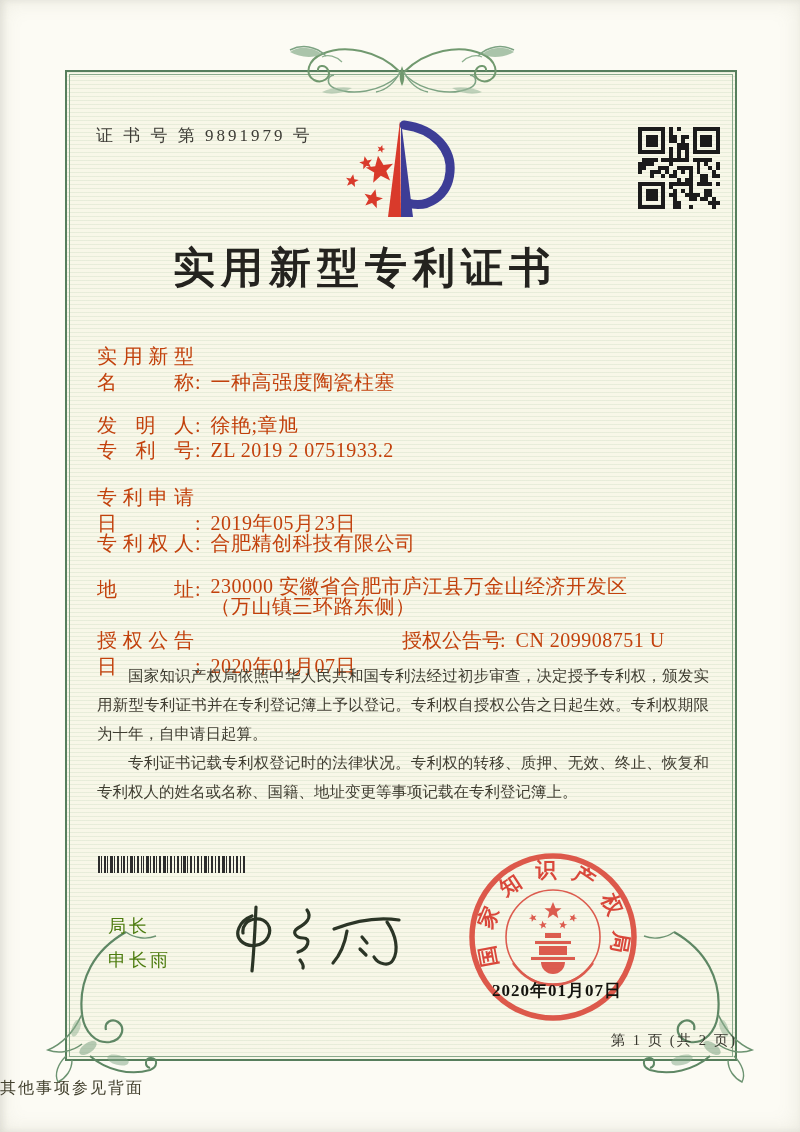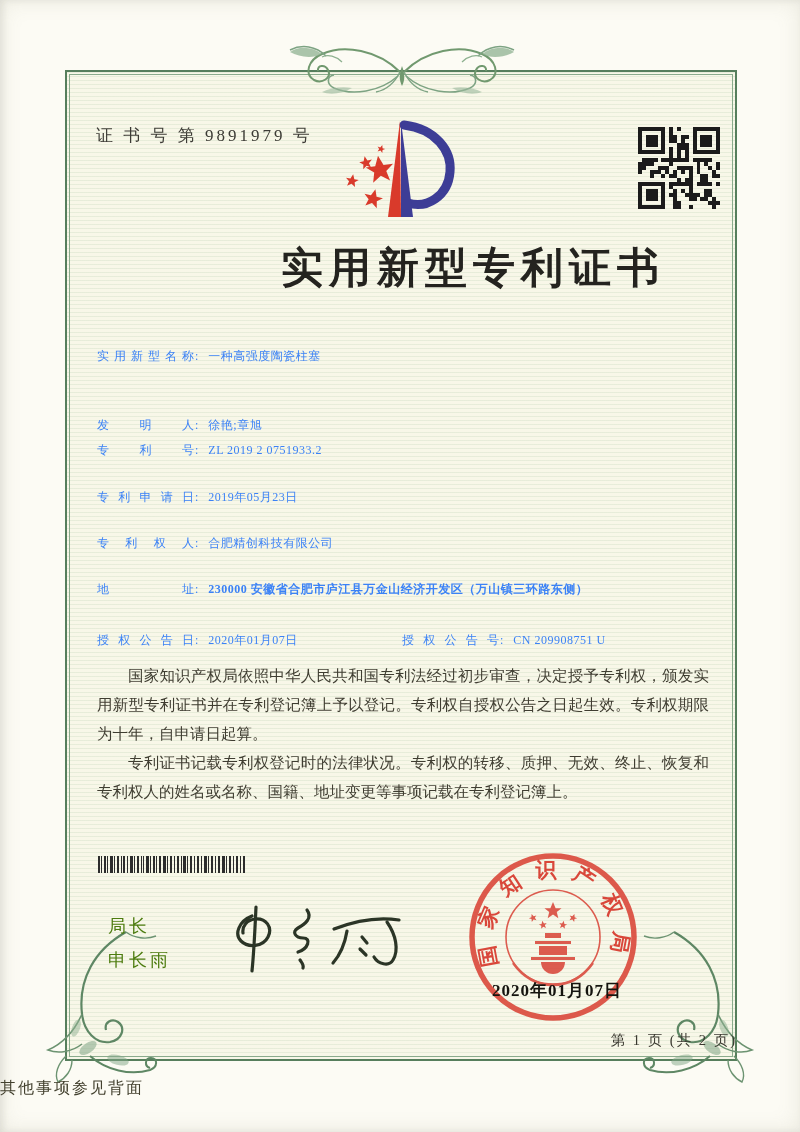--- a/index.html
+++ b/index.html
@@ -29,29 +29,29 @@
   }
   .frame-inner{
     position:absolute;inset:2px;
     border:1px solid #8aab8c;
   }
   
   .cert-no{
     left:96px;top:124px;font-size:17px;letter-spacing:3px;color:#3c3b35;
   }
   .title{
-    left:65px;top:240px;width:600px;text-align:right;
+    left:65px;top:240px;width:600px;text-align:center;
     font-size:42px;font-weight:700;letter-spacing:6px;color:#24231f;
   }
   
-  .field-row{left:97px;font-size:12px;line-height:26px;color:#3b82f6;width:640px;}
+  .field-row{left:97px;font-size:20px;line-height:26px;color:#c2410c;width:640px;}
   .lbl{display:inline-block;width:97px;text-align:justify;text-align-last:justify;}
   .colon{margin:0 10px 0 1px;}
   .val{letter-spacing:.5px;}
-  .val-wide{display:inline-block;width:442px;vertical-align:top;line-height:27px;font-weight:bold;}
+  .val-wide{display:inline-block;width:442px;vertical-align:top;line-height:20px;}
   .pair2{position:absolute;left:305px;top:0;white-space:nowrap;}
   .pair2 .lbl{width:97px;}
   
   .paras{left:97px;top:661px;width:612px;font-size:15.5px;line-height:29px;
     color:#3f3d31;text-align:justify;}
   .paras p{margin:0;text-indent:2em;}
   
   .barcode{left:98px;top:856px;}
   .officer{left:108px;font-size:18px;letter-spacing:3px;color:#4d7c0f;
     font-family:"Liberation Sans","DejaVu Sans",sans-serif;}

